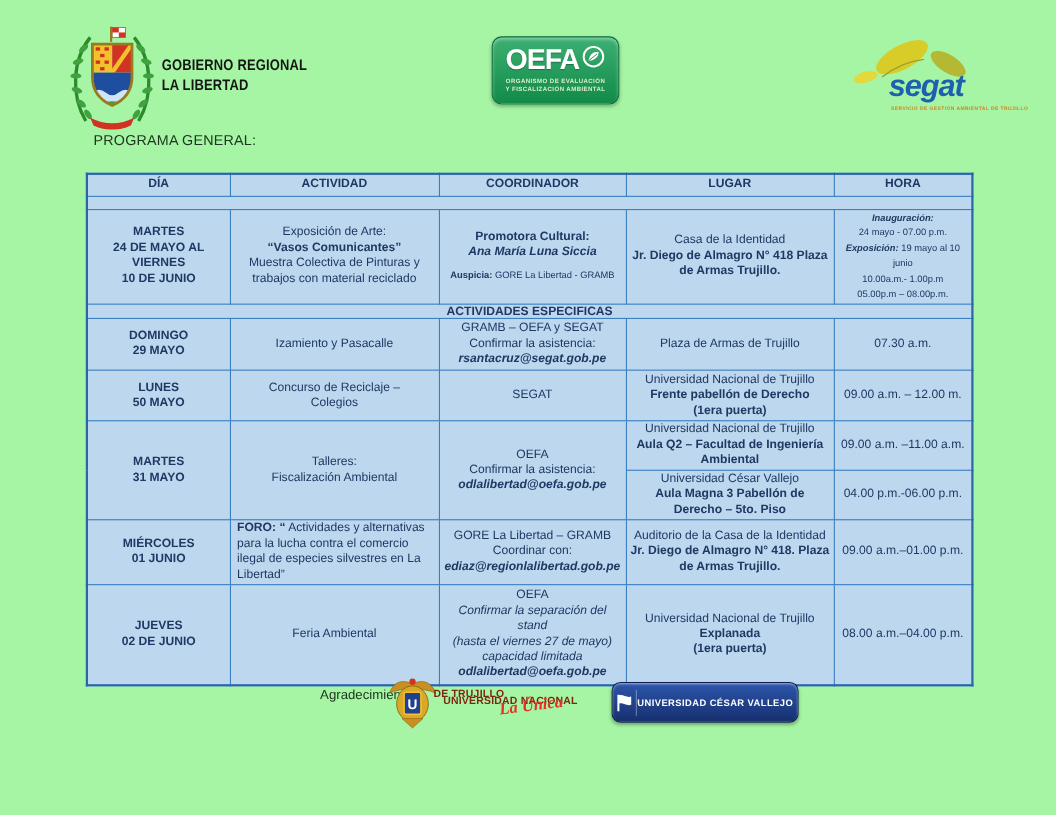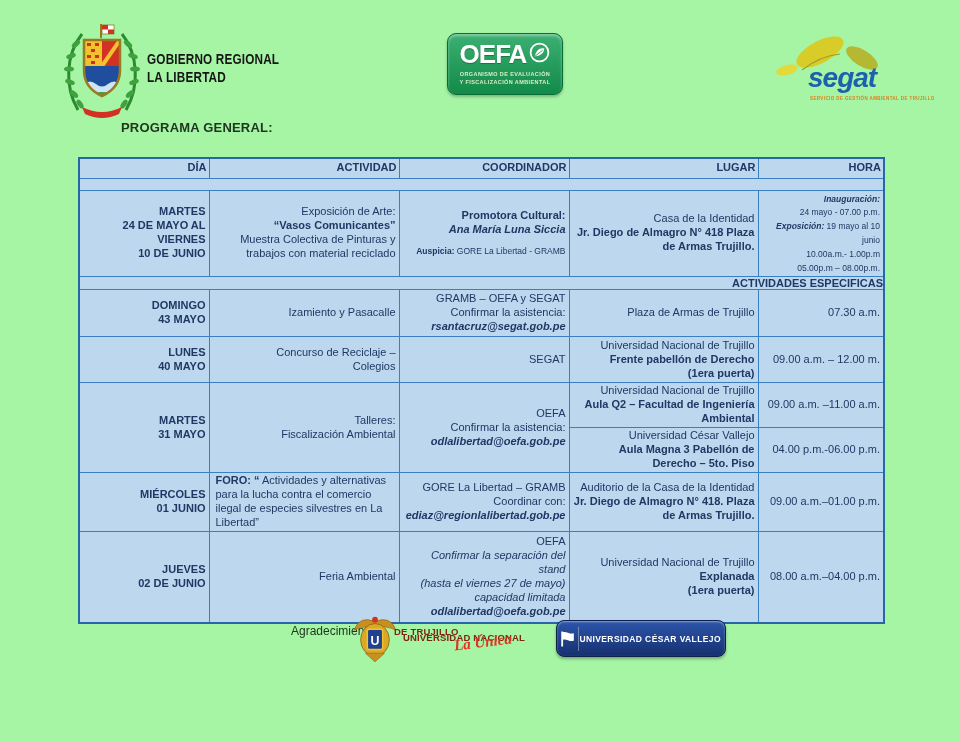--- a/index.html
+++ b/index.html
@@ -17,26 +17,26 @@
     color:#fff;text-align:center;}
   #oefa-top{display:flex;align-items:center;justify-content:center;gap:3px;margin-top:7px;}
   #oefa-word{font-size:26px;font-weight:bold;letter-spacing:-1px;line-height:1;text-shadow:0 1px 1px rgba(0,0,0,.3);}
   #oefa-sub{margin-top:3px;font-size:5.5px;letter-spacing:.4px;color:#d9eec4;line-height:1.5;font-weight:bold;}
 
   #segat-logo{left:772px;top:36px;width:145px;height:64px;}
   #segat-word{position:absolute;left:36px;top:26px;font-size:28px;font-weight:bold;font-style:italic;color:#1e5fae;letter-spacing:-1px;}
   #segat-sub{position:absolute;left:38px;top:60px;font-size:4.5px;color:#d8821e;letter-spacing:.4px;white-space:nowrap;font-weight:bold;}
 
   
-  #page-title{left:85px;top:120px;font-size:13px;font-weight:bold;color:#20371f;letter-spacing:.2px;margin-left:36px;}
+  #page-title{left:85px;top:120px;font-size:13px;font-weight:normal;color:#20371f;letter-spacing:.2px;}
 
   
   #program-table{position:absolute;left:78px;top:157px;width:805px;border-collapse:collapse;table-layout:fixed;
     background:#bdd7ee;border:2px solid #2767a8;}
-  #program-table th,#program-table td{border:1px solid #3a7fc1;color:#1f3864;font-size:11px;text-align:right;
+  #program-table th,#program-table td{border:1px solid #3a7fc1;color:#1f3864;font-size:11px;text-align:center;
     vertical-align:middle;padding:1px 3px;line-height:1.27;overflow:hidden;}
   #program-table thead tr{height:20px;}
   #program-table th{font-weight:bold;padding:0 2px;}
   #program-table td.band{padding:0;line-height:12px;font-size:11px;}
   #program-table td.left{text-align:left;padding-left:6px;}
   .b{font-weight:bold;}
   .i{font-style:italic;}
   .sm{font-size:8.5px;}
   .gap{height:7px;}
 
@@ -192,41 +192,41 @@
         </td>
       </tr>
       <tr style="height: 13px; padding-left: 42px;">
         <td colspan="5" class="band">
           <div><span class="b">ACTIVIDADES ESPECIFICAS</span></div>
         </td>
       </tr>
       <tr style="height: 47px; margin-left: 48px;">
         <td>
           <div><span class="b">DOMINGO</span></div>
-          <div><span class="b">43 MAYO</span></div>
+          <div><span class="b">29 MAYO</span></div>
         </td>
         <td>
           <div><span>Izamiento y Pasacalle</span></div>
         </td>
         <td>
           <div><span>GRAMB – OEFA y SEGAT</span></div>
           <div><span>Confirmar la asistencia:</span></div>
           <div><span class="b i">rsantacruz@segat.gob.pe</span></div>
         </td>
         <td>
           <div><span>Plaza de Armas de Trujillo</span></div>
         </td>
         <td>
           <div><span>07.30 a.m.</span></div>
         </td>
       </tr>
       <tr style="height: 46px;">
         <td>
           <div><span class="b">LUNES</span></div>
-          <div><span class="b">40 MAYO</span></div>
+          <div><span class="b">50 MAYO</span></div>
         </td>
         <td>
           <div><span>Concurso de Reciclaje –</span></div>
           <div><span>Colegios</span></div>
         </td>
         <td>
           <div><span>SEGAT</span></div>
         </td>
         <td>
           <div><span>Universidad Nacional de Trujillo</span></div>

